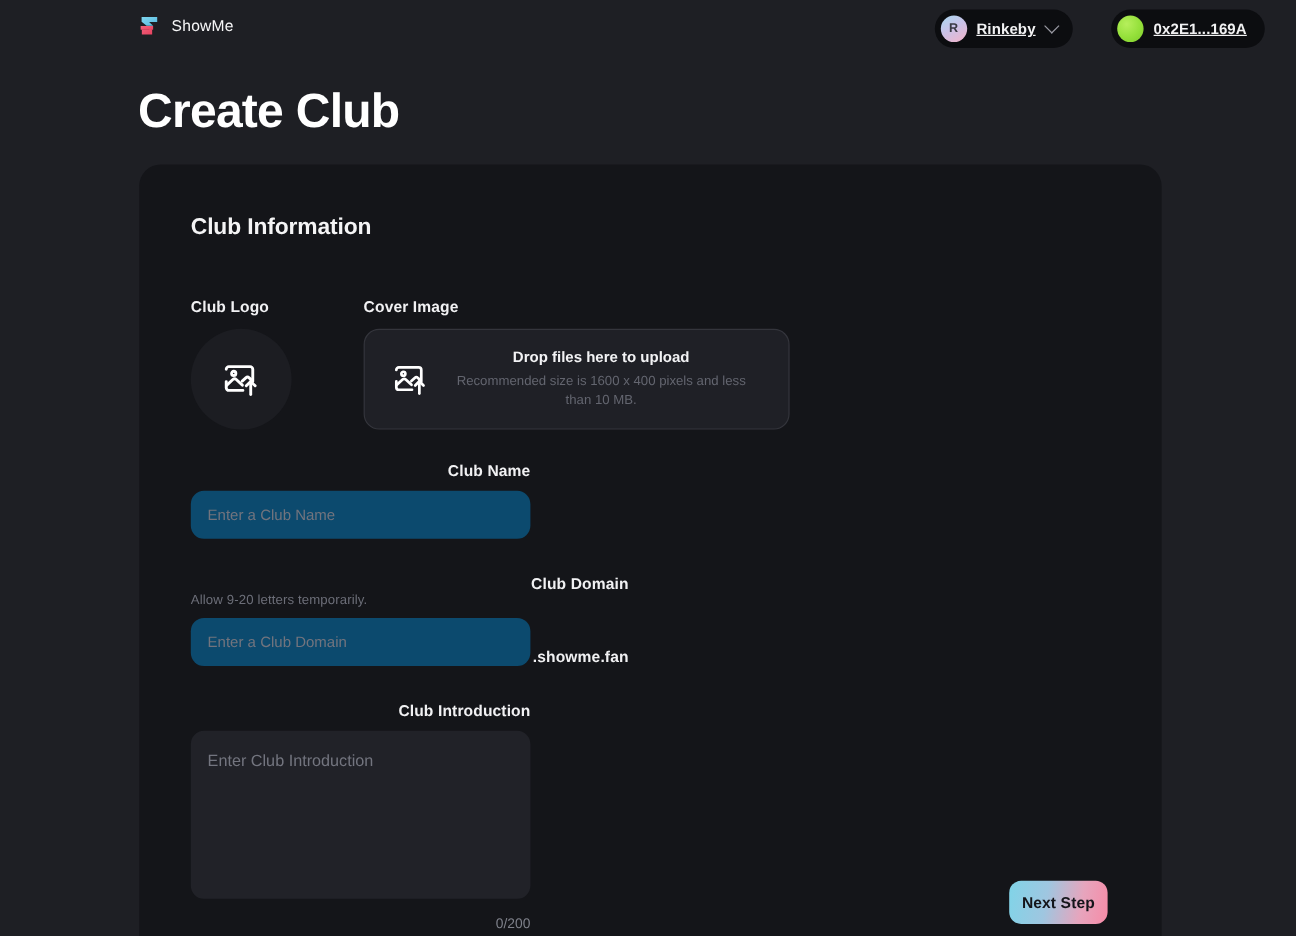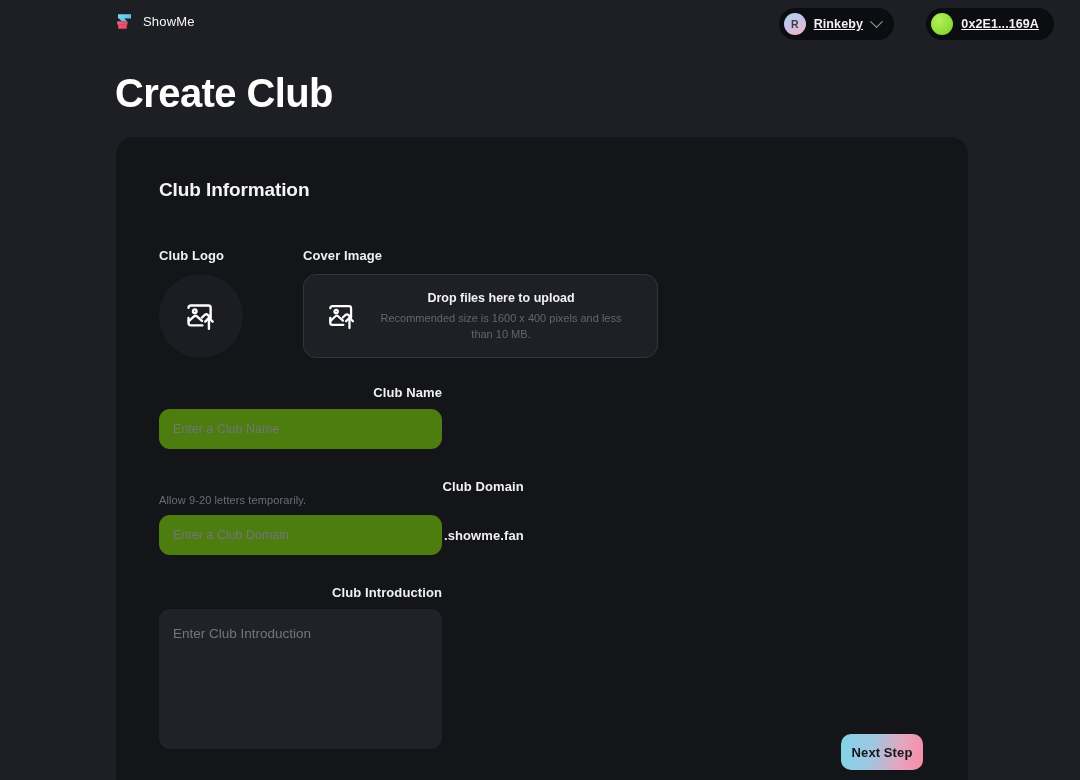--- a/index.html
+++ b/index.html
@@ -210,31 +210,31 @@
   .field { position: absolute; left: 43px; }
   .field-name  { top: 248px; }
   .field-domain{ top: 342px; }
   .field-intro { top: 448px; }
 
   .input {
     margin-top: 9px;
     width: 283px;
     height: 40px;
     border-radius: 11px;
-    background: #4d7c0f;
+    background: #0c4a6e;
     border: none;
     outline: none;
     padding: 12px 14px;
     color: #ffffff;
     font-size: 12.5px;
     font-family: "Liberation Sans", sans-serif;
   }
   .input::placeholder { color: #72747e; }
 
-  .domain-row { display: flex; align-items: center; }
+  .domain-row { display: flex; align-items: flex-end; }
 
   .domain-suffix {
     font-size: 13px;
     font-weight: bold;
     color: #f0f0f2;
     margin-left: 2px;
     margin-top: 9px;
     letter-spacing: .1px;
   }
 
@@ -378,18 +378,19 @@
       <div class="hint">Allow 9-20 letters temporarily.</div>
       <div class="domain-row">
         <input class="input" type="text" placeholder="Enter a Club Domain" style="">
         <span class="domain-suffix">.showme.fan</span>
       </div>
     </div>
 
     <div class="field field-intro">
       <div class="field-label">Club Introduction</div>
       <textarea class="textarea" placeholder="Enter Club Introduction" style=""></textarea>
+      <div class="counter">0/200</div>
     </div>
 
     <button class="next-btn">Next Step</button>
   </div>
 
 </div>
 
 </body></html>

